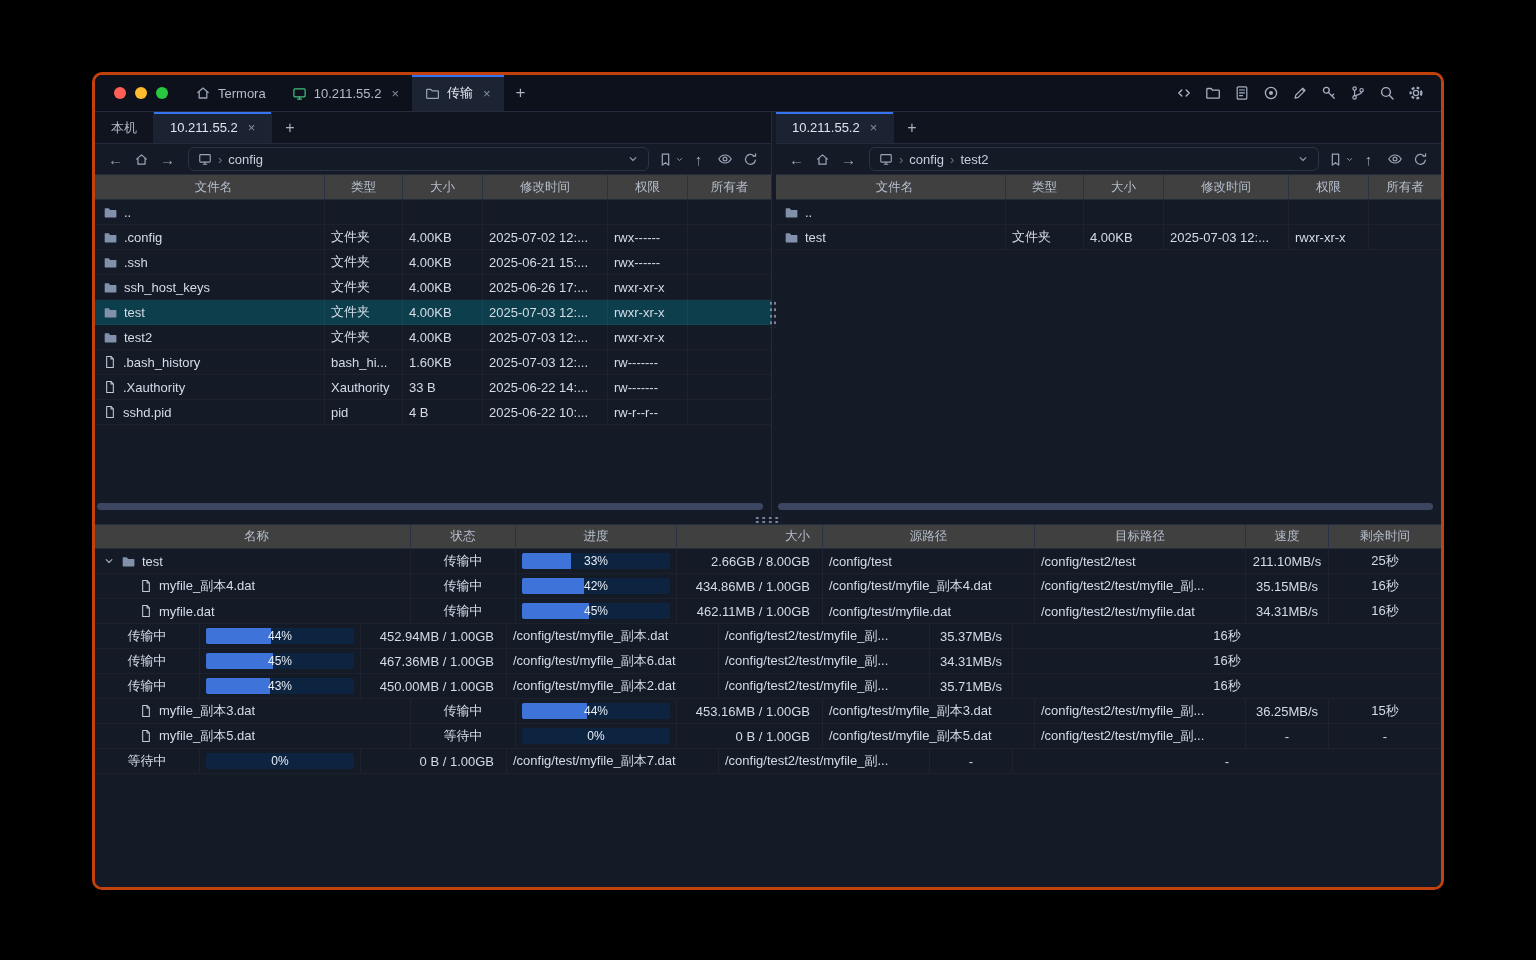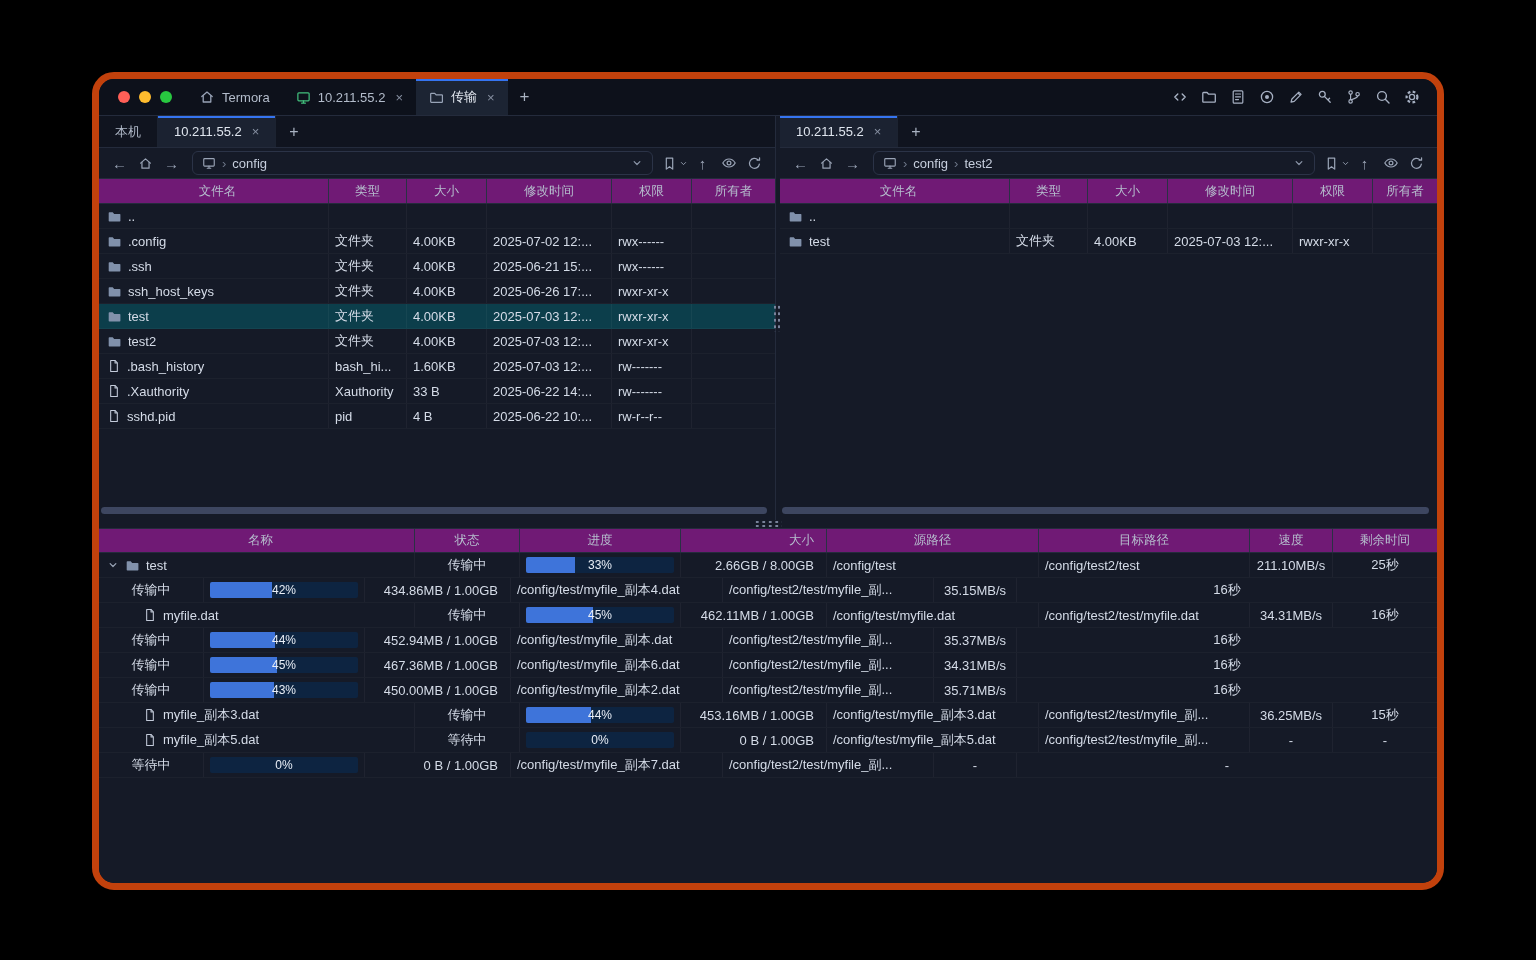--- a/index.html
+++ b/index.html
@@ -1,19 +1,19 @@
 <!DOCTYPE html>
 <html style="--accent: #3574f0; --selection: #0c3e4b; --progress-fill: #3e74da; --progress-track: #0d2441;"><head>
 <meta charset="utf-8">
 <style>
   *{margin:0;padding:0;box-sizing:border-box}
   html,body{width:1536px;height:960px;background:#000;overflow:hidden;
     font-family:"Liberation Sans","DejaVu Sans",sans-serif;}
   .window{position:absolute;left:92px;top:72px;width:1352px;height:818px;
-    background:#151a27;border:7px solid #c2410c;border-radius:22px;overflow:hidden;
+    background:#151a27;border:3px solid #c2410c;border-radius:10px;overflow:hidden;
     display:flex;flex-direction:column;color:#d5dce8;font-size:13px;
     box-shadow:0 30px 80px rgba(0,0,0,.9)}
   .ic{display:block}
   
   .titlebar{height:37px;flex:0 0 auto;background:#0d111b;border-bottom:1px solid #242b3c;
     display:flex;align-items:stretch}
   .traffic{display:flex;align-items:center;gap:9px;padding:0 14px 0 19px}
   .tl{width:12px;height:12px;border-radius:50%}
   .tl.red{background:#ff5f57}.tl.yellow{background:#febc2e}.tl.green{background:#28c840}
   .apptabs{display:flex;align-items:stretch}
@@ -41,21 +41,21 @@
   .navbar{height:30px;flex:0 0 auto;display:flex;align-items:center;gap:3px;padding:0 9px}
   .nbtn{min-width:23px;height:23px;display:flex;align-items:center;justify-content:center;
     gap:2px;color:#9aa4b6;font-size:15px;border-radius:4px}
   .crumbbox{flex:1;height:24px;border:1px solid #2b3347;border-radius:6px;display:flex;
     align-items:center;gap:6px;padding:0 9px;margin:0 6px;color:#c6cedd;min-width:0}
   .crumbbox .sep{color:#6d7789;font-size:13px}
   .crumbbox .ic{color:#9aa4b6}
   .crumbbox .tail{margin-left:auto;color:#8b95a8}
   
   .filetable{flex:1;display:flex;flex-direction:column;position:relative;overflow:hidden;background:#151a27}
-  .fhead,.thead{height:26px;flex:0 0 auto;background:#701a75;border-top:1px solid #242b3c;
+  .fhead,.thead{height:26px;flex:0 0 auto;background:#404040;border-top:1px solid #242b3c;
     border-bottom:1px solid #242b3c;display:flex;color:#b6bfce}
   .hcell{display:flex;align-items:center;justify-content:center;border-right:1px solid #2a3144;
     font-size:12.5px;overflow:hidden;white-space:nowrap}
   .hcell:last-child{border-right:none}
   .frow{height:25px;flex:0 0 auto;display:flex;border-bottom:1px solid rgba(255,255,255,.03)}
   .frow.selected{background:var(--selection,#0c3e4b)}
   .fcell{display:flex;align-items:center;padding:0 6px;border-right:1px solid rgba(255,255,255,.045);
     white-space:nowrap;overflow:hidden}
   .fcell:last-child{border-right:none}
   .w-name{width:230px;gap:6px;padding-left:8px}
@@ -611,20 +611,27 @@
             </div>
           </div>
           <div class="tcell t-size">2.66GB / 8.00GB</div>
           <div class="tcell t-src">/config/test</div>
           <div class="tcell t-dst">/config/test2/test</div>
           <div class="tcell t-speed">211.10MB/s</div>
           <div class="tcell t-eta">25秒</div>
         </div>
 
         <div class="trow child">
+          <div class="tcell t-name">
+
+            <svg class="ic file-ic" width="14" height="14">
+              <use href="#i-file"></use>
+            </svg>
+            <span>myfile_副本4.dat</span>
+          </div>
           <div class="tcell t-status">传输中</div>
           <div class="tcell t-prog">
             <div class="ptrack">
               <div class="pfill" style="width: 42%;"></div>
               <span class="ptext">42%</span>
             </div>
           </div>
           <div class="tcell t-size">434.86MB / 1.00GB</div>
           <div class="tcell t-src">/config/test/myfile_副本4.dat</div>
           <div class="tcell t-dst">/config/test2/test/myfile_副...</div>

